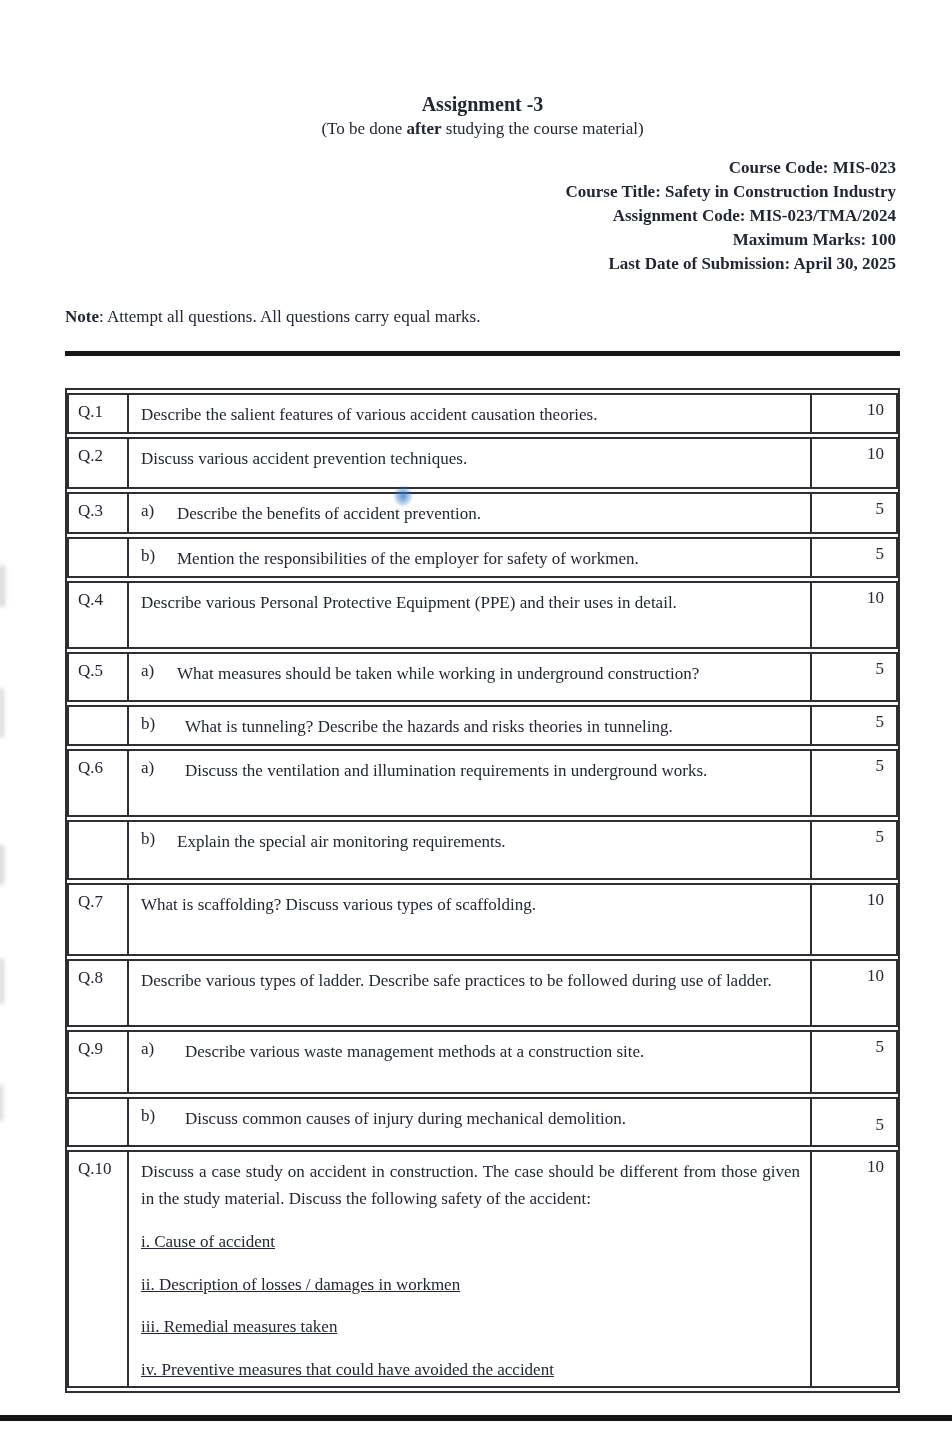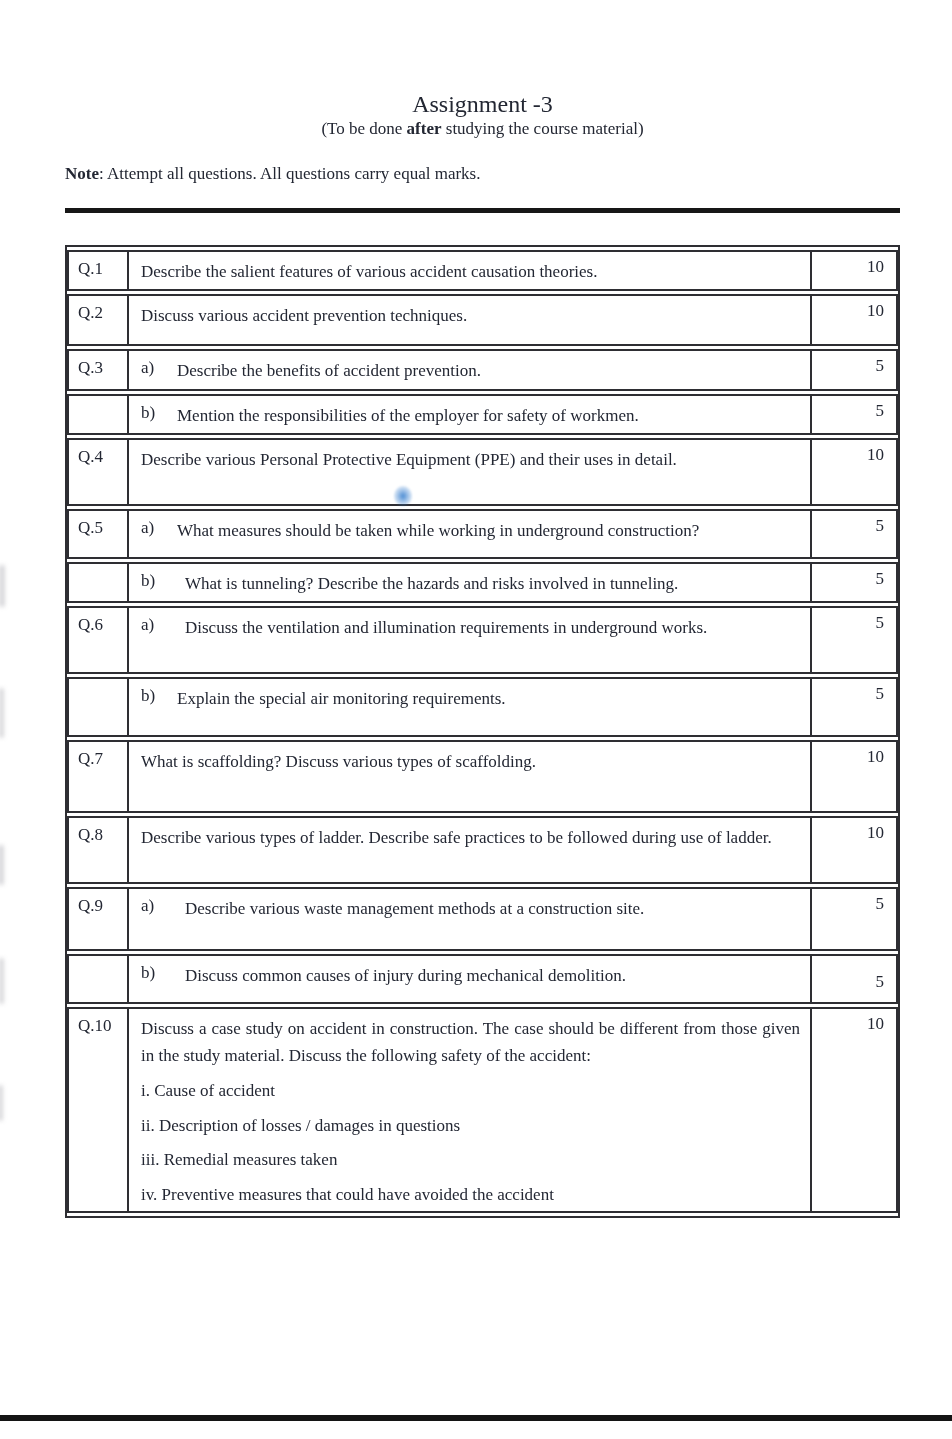--- a/index.html
+++ b/index.html
@@ -11,39 +11,39 @@
     background: #ffffff;
     overflow: hidden;
     font-family: "Liberation Serif", "DejaVu Serif", serif;
     color: #232733;
     font-size: 17px;
   }
   .content { padding: 93px 52px 0 65px; }
 
   .doc-title {
     text-align: center;
-    font-weight: normal;
-    font-size: 24px;
+    font-weight: bold;
+    font-size: 20px;
     line-height: 22px;
   }
   .doc-subtitle {
     text-align: center;
     font-size: 17px;
     line-height: 22px;
     margin-top: 3px;
   }
   .course-info {
     margin-top: 16px;
     text-align: right;
     font-weight: bold;
     font-size: 17px;
     line-height: 24px;
     padding-right: 4px;
   }
-  .note-line { margin-top: 21px; font-size: 17px; line-height: 26px; }
+  .note-line { margin-top: 28px; font-size: 17px; line-height: 26px; }
   .note-line b { font-weight: bold; }
 
   .top-rule {
     margin-top: 21px;
     height: 5px;
     background: #171717;
     width: 835px;
   }
 
   table.q-table {
@@ -68,21 +68,21 @@
   td.mc {
     width: 88px;
     text-align: right;
     padding: 5px 12px 0 0;
   }
   td.mc.low { padding-top: 16px; }
   .qt { text-align: justify; line-height: 1.55; }
   .row-flex { display: flex; }
   .sub-label { width: 36px; flex: 0 0 auto; }
   .sub-label.wide { width: 44px; }
-  .q10-item { margin-top: 9px; line-height: 1.5; }
+  .q10-item { margin-top: 17px; line-height: 1.5; text-decoration: underline; }
   .q10-head { margin-bottom: 2px; }
 
   tr.r1  > td { height: 30px; }
   tr.r2  > td { height: 52px; }
   tr.r3  > td { height: 40px; }
   tr.r4  > td { height: 40px; }
   tr.r5  > td { height: 68px; }
   tr.r6  > td { height: 50px; }
   tr.r7  > td { height: 40px; }
   tr.r8  > td { height: 68px; }
@@ -129,20 +129,27 @@
 </head>
 <body>
 
 <div class="page">
   <div class="content">
 
     <div class="doc-title">Assignment -3</div>
 
     <div class="doc-subtitle"><span>(To be done </span><b>after</b><span> studying the course material)</span></div>
 
+    <div class="course-info">
+      <div>Course Code: MIS-023</div>
+      <div>Course Title: Safety in Construction Industry</div>
+      <div>Assignment Code: MIS-023/TMA/2024</div>
+      <div>Maximum Marks: 100</div>
+      <div>Last Date of Submission: April 30, 2025</div>
+    </div>
 
     <div class="note-line"><b>Note</b><span>: Attempt all questions. All questions carry equal marks.</span></div>
 
     <div class="top-rule"></div>
 
     <table class="q-table">
       <tbody>
         <tr class="r1">
           <td class="qc">Q.1</td>
           <td class="tc">
@@ -192,21 +199,21 @@
                 <div class="qt">What measures should be taken while working in underground construction?</div>
               </div>
           </td>
           <td class="mc">5</td>
         </tr>
         <tr class="r7">
           <td class="qc"></td>
           <td class="tc">
             <div class="row-flex">
                 <span class="sub-label wide">b)</span>
-                <div class="qt">What is tunneling? Describe the hazards and risks involved in tunneling.</div>
+                <div class="qt">What is tunneling? Describe the hazards and risks theories in tunneling.</div>
               </div>
           </td>
           <td class="mc">5</td>
         </tr>
         <tr class="r8">
           <td class="qc">Q.6</td>
           <td class="tc">
             <div class="row-flex">
                 <span class="sub-label wide">a)</span>
                 <div class="qt">Discuss the ventilation and illumination requirements in underground works.</div>
@@ -256,21 +263,21 @@
                 <div class="qt">Discuss common causes of injury during mechanical demolition.</div>
               </div>
           </td>
           <td class="mc low">5</td>
         </tr>
         <tr class="r14">
           <td class="qc">Q.10</td>
           <td class="tc">
             <div class="qt q10-head">Discuss a case study on accident in construction. The case should be different from those given in the study material. Discuss the following safety of the accident:</div>
             <div class="q10-item">i. Cause of accident</div>
-            <div class="q10-item">ii. Description of losses / damages in questions</div>
+            <div class="q10-item">ii. Description of losses / damages in workmen</div>
             <div class="q10-item">iii. Remedial measures taken</div>
             <div class="q10-item">iv. Preventive measures that could have avoided the accident</div>
           </td>
           <td class="mc">10</td>
         </tr>
       </tbody>
     </table>
   </div>
 
   <div class="blue-mark"></div>

